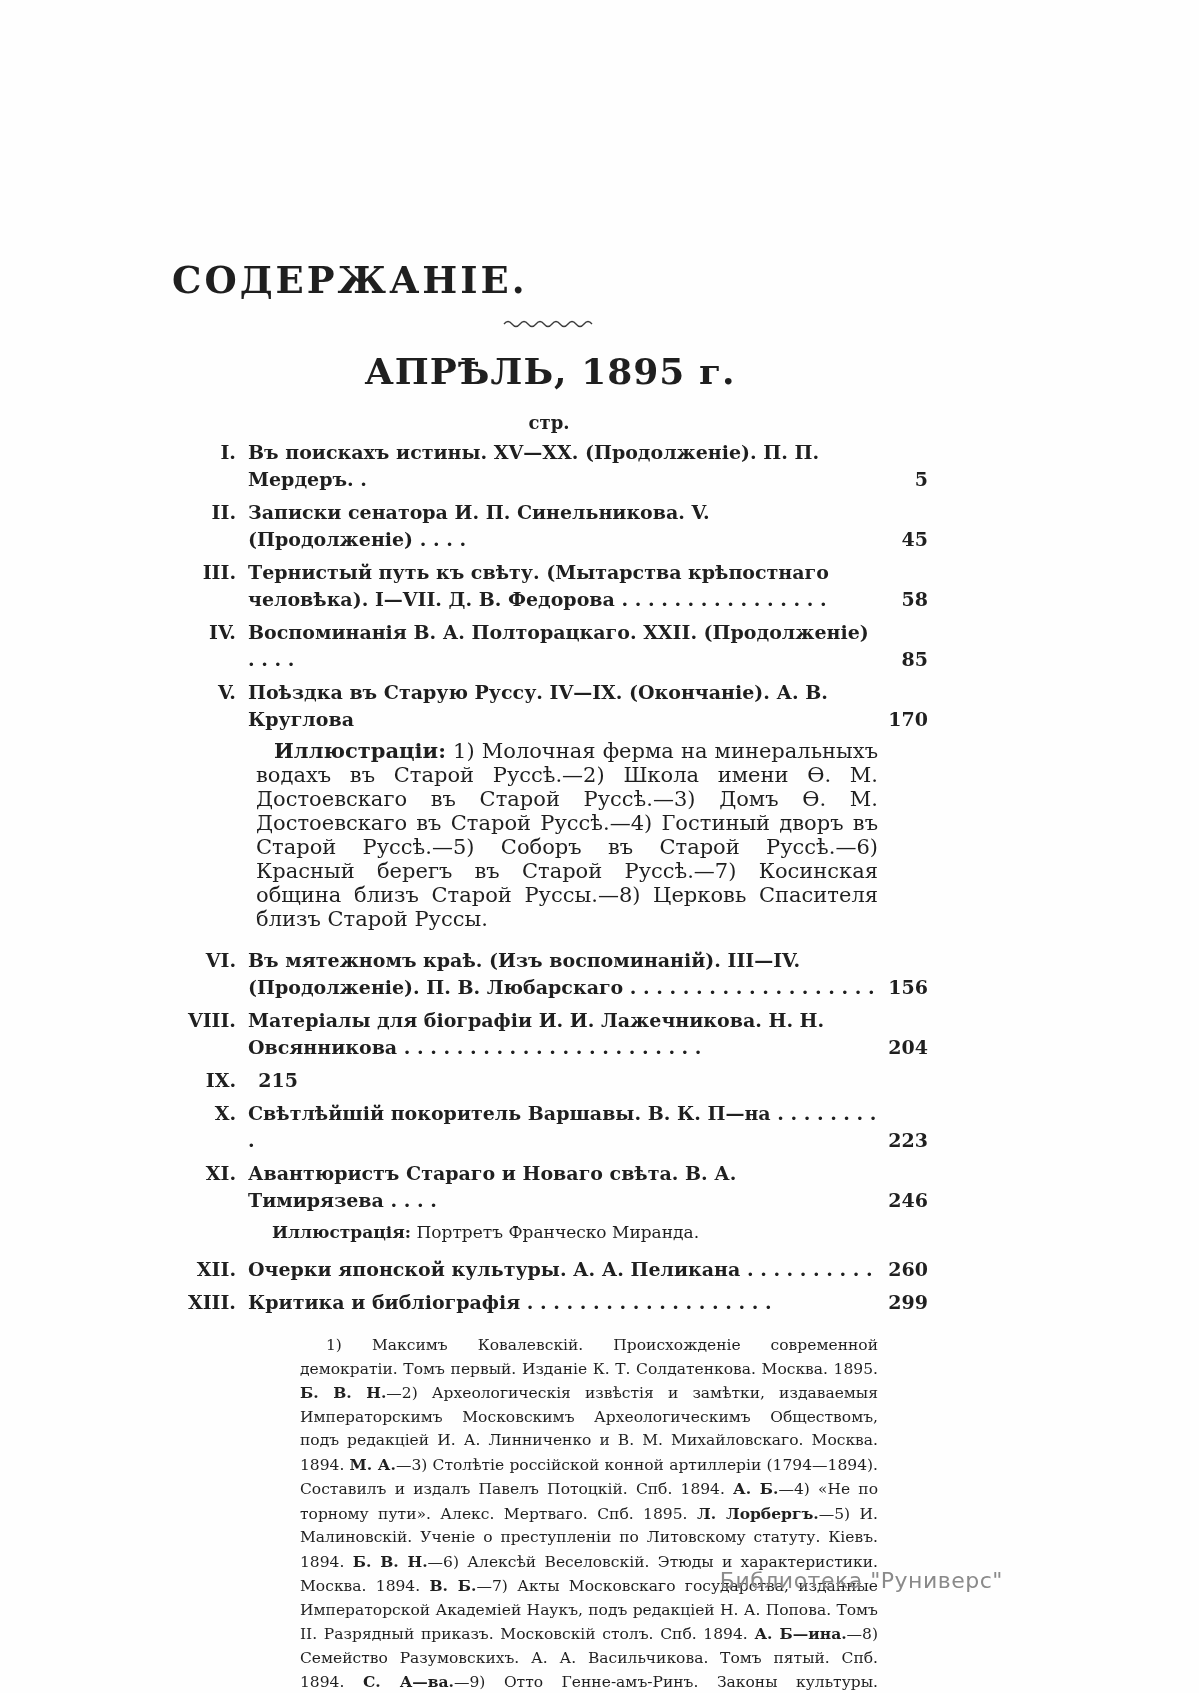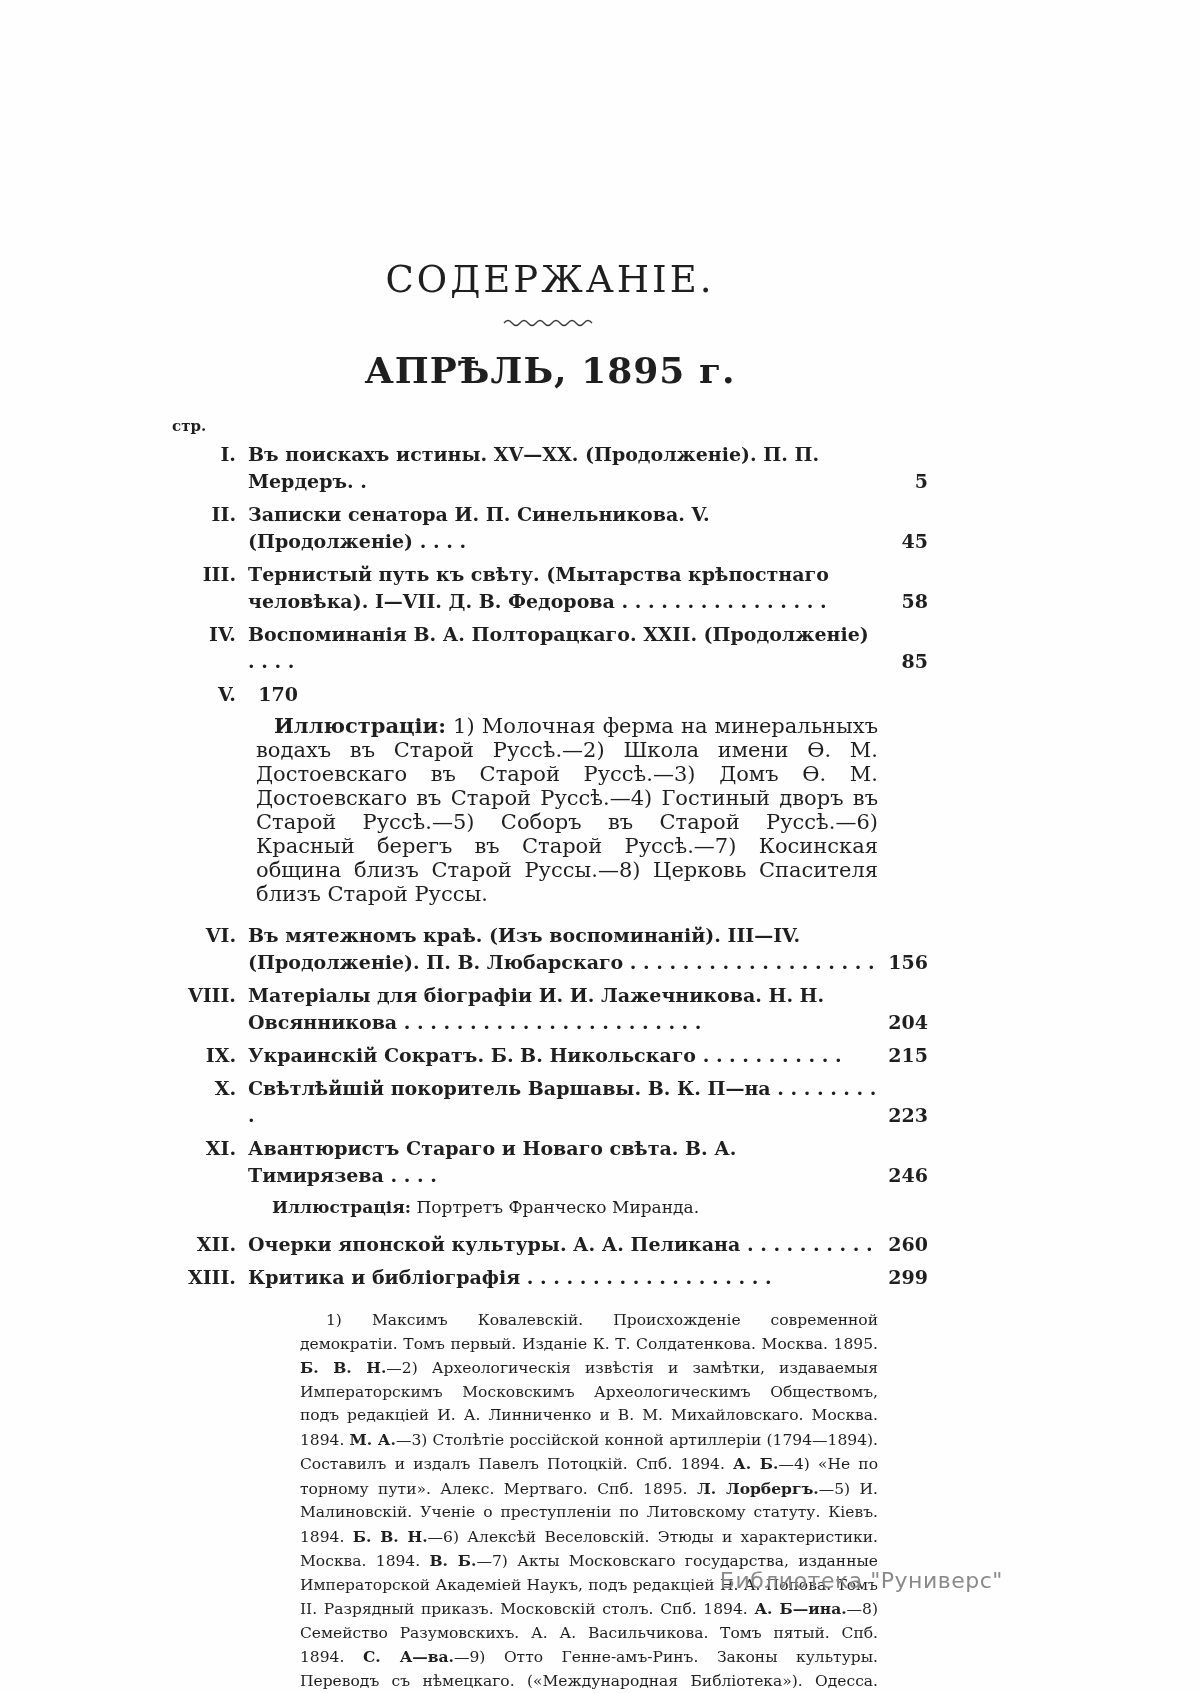--- a/index.html
+++ b/index.html
@@ -10,40 +10,40 @@
     font-family: "DejaVu Serif", serif;
     color: #1f1f1f;
     position: relative;
     overflow: hidden;
   }
   .page { position: absolute; inset: 0; background: #fefefe; }
   .column { position: absolute; left: 172px; top: 0; width: 756px; }
 
   .title {
     margin-top: 258px;
-    text-align: center;
+    text-align: left;
     font-size: 37px;
-    font-weight: normal;
+    font-weight: bold;
     letter-spacing: 3px;
   }
   .ornament { text-align: center; margin-top: 12px; height: 14px; }
 
   .issue {
     margin-top: 22px;
     text-align: center;
     font-size: 36px;
     font-weight: bold;
     letter-spacing: 1px;
   }
 
   .col-header {
-    text-align: left;
-    font-size: 15px;
+    text-align: center;
+    font-size: 18px;
     font-weight: bold;
-    margin-top: 26px;
+    margin-top: 20px;
     padding-right: 2px;
   }
 
   .toc { margin-top: 6px; }
   .row {
     display: flex;
     font-size: 19px;
     line-height: 27px;
     font-weight: bold;
     margin-bottom: 6px;
@@ -128,41 +128,41 @@
       </div>
 
       <div class="row">
         <span class="num">IV.</span>
         <span class="txt">Воспоминанія В. А. Полторацкаго. XXII. (Продолженіе) . . . .</span>
         <span class="pg">85</span>
       </div>
 
       <div class="row">
         <span class="num">V.</span>
+        <span class="txt">Поѣздка въ Старую Руссу. IV—IX. (Окончаніе). А. В. Круглова</span>
         <span class="pg">170</span>
       </div>
 
       <p class="note"><span class="lbl">Иллюстраціи:</span> <span>1) Молочная ферма на минеральныхъ водахъ въ Старой Руссѣ.—2) Школа имени Ѳ. М. Достоевскаго въ Старой Руссѣ.—3) Домъ Ѳ. М. Достоевскаго въ Старой Руссѣ.—4) Гостиный дворъ въ Старой Руссѣ.—5) Соборъ въ Старой Руссѣ.—6) Красный берегъ въ Старой Руссѣ.—7) Косинская община близъ Старой Руссы.—8) Церковь Спасителя близъ Старой Руссы.</span></p>
 
       <div class="row">
         <span class="num">VI.</span>
         <span class="txt">Въ мятежномъ краѣ. (Изъ воспоминаній). III—IV. (Продолженіе). П. В. Любарскаго . . . . . . . . . . . . . . . . . . .</span>
         <span class="pg">156</span>
       </div>
 
 
       <div class="row">
         <span class="num">VIII.</span>
         <span class="txt">Матеріалы для біографіи И. И. Лажечникова. Н. Н. Овсянникова . . . . . . . . . . . . . . . . . . . . . . .</span>
         <span class="pg">204</span>
       </div>
 
       <div class="row">
         <span class="num">IX.</span>
-        <span class="txt">Украинскій Сократъ. Б. В. Никольскаго . . . . . . . . . . .</span>
         <span class="pg">215</span>
       </div>
 
       <div class="row">
         <span class="num">X.</span>
         <span class="txt">Свѣтлѣйшій покоритель Варшавы. В. К. П—на . . . . . . . . .</span>
         <span class="pg">223</span>
       </div>
 
       <div class="row">

